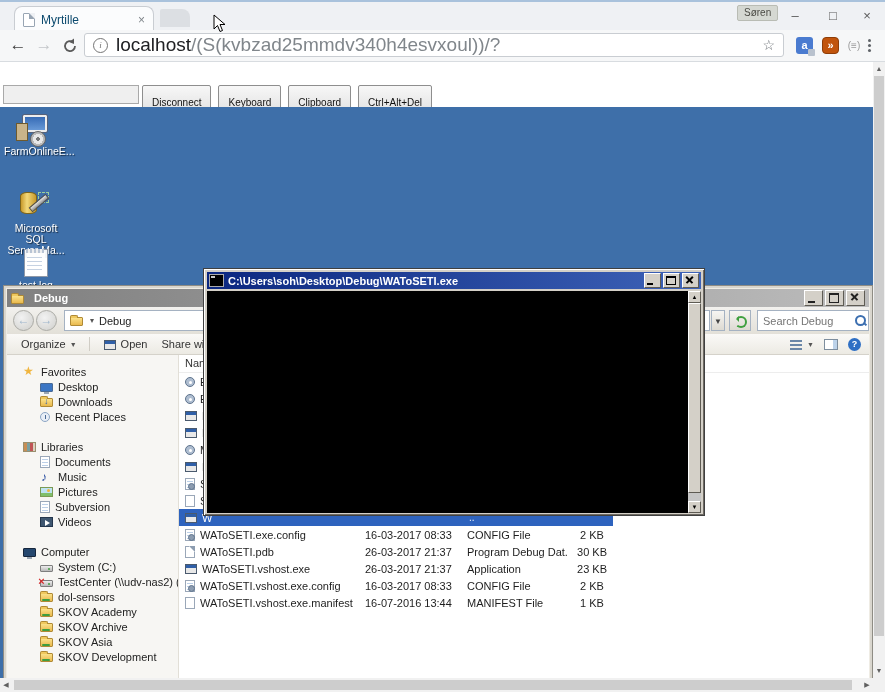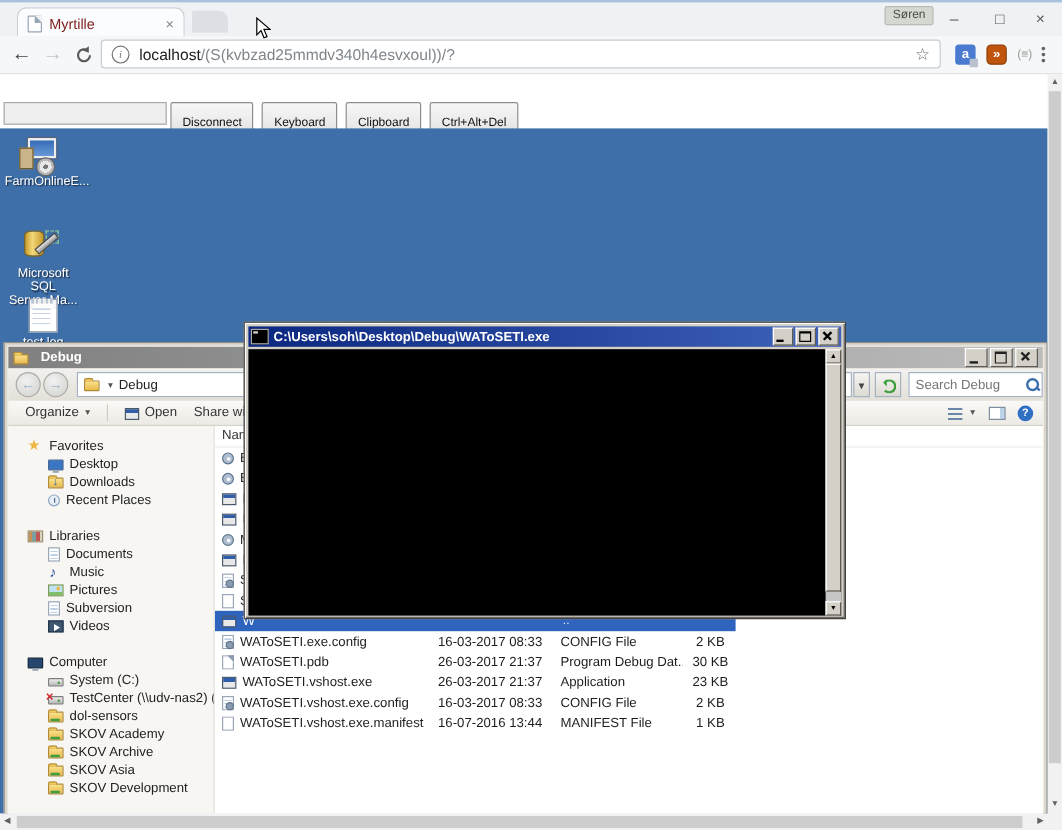--- a/index.html
+++ b/index.html
@@ -4,34 +4,34 @@
 <style>
   html,body{margin:0;padding:0;}
   body{width:885px;height:692px;overflow:hidden;font-family:"Liberation Sans","DejaVu Sans",sans-serif;background:#fff;}
   #win{position:relative;width:885px;height:692px;background:#fff;overflow:hidden;}
 
   
   #titlebar{position:absolute;left:0;top:0;width:885px;height:30px;background:#EFF1F4;border-top:2px solid #A9C2DC;}
   #tab{position:absolute;left:14px;top:4px;width:140px;height:26px;background:#FBFCFD;border:1px solid #C9CDD2;border-bottom:none;border-radius:8px 8px 0 0;display:flex;align-items:center;padding:0 8px;box-sizing:border-box;}
   .tab-doc{width:10px;height:12px;background:#fff;border:1px solid #98A5B3;border-radius:1px;position:relative;flex:none;}
   .tab-doc::after{content:"";position:absolute;right:-1px;top:-1px;border:3px solid;border-color:#EFF1F4 #EFF1F4 #98A5B3 #98A5B3;}
-  #tab .t{font-size:12px;color:#7f1d1d;margin-left:6px;flex:1;white-space:nowrap;overflow:hidden;}
+  #tab .t{font-size:12px;color:#0c4a6e;margin-left:6px;flex:1;white-space:nowrap;overflow:hidden;}
   #tab .x{color:#80868B;font-size:12px;flex:none;cursor:default;}
   #newtab{position:absolute;left:160px;top:7px;width:30px;height:18px;background:#DCDFE3;border-radius:2px 8px 0 0;}
   #profile{position:absolute;left:737px;top:3px;height:14px;padding:0 6px;background:#D5D8D2;border:1px solid #B9BCB4;border-radius:2px;font-size:10px;line-height:14px;color:#4A4A44;}
   .wc{position:absolute;top:2px;width:30px;height:24px;text-align:center;font-size:13px;line-height:24px;color:#5A5A5A;}
   #wc-min{left:780px;} #wc-max{left:818px;} #wc-close{left:852px;}
 
   #toolbar{position:absolute;left:0;top:30px;width:885px;height:31px;background:#F6F7F8;border-bottom:1px solid #D8DCE0;}
   .nav-ic{position:absolute;top:3px;font-size:17px;line-height:24px;width:24px;text-align:center;}
   #nav-back{left:6px;color:#444;} #nav-fwd{left:32px;color:#C3C6C9;}
   #nav-reload{left:58px;top:7px;}
   #omnibox{position:absolute;left:84px;top:3px;width:700px;height:24px;background:#fff;border:1px solid #C9CDD2;border-radius:3px;display:flex;align-items:center;box-sizing:border-box;padding:0 8px;}
   .info-ic{width:13px;height:13px;border:1px solid #757575;border-radius:50%;font-size:9px;line-height:13px;text-align:center;color:#757575;font-style:italic;font-family:"Liberation Serif",serif;flex:none;}
-  #url{font-size:13px;margin-left:8px;flex:1;white-space:nowrap;overflow:hidden;}
+  #url{font-size:19px;margin-left:8px;flex:1;white-space:nowrap;overflow:hidden;}
   #url .host{color:#202124;} #url .path{color:#80868B;}
   #omni-star{font-size:14px;color:#6B7075;flex:none;}
   .ext{position:absolute;top:7px;width:17px;height:17px;}
   #ext-translate{left:796px;background:#4A7BD0;border-radius:3px;color:#fff;font-size:11px;font-weight:bold;text-align:center;line-height:16px;}
   #ext-translate::after{content:"";position:absolute;right:-2px;bottom:-2px;width:7px;height:7px;background:#B9C2CE;border-radius:1px;}
   #ext-ff{left:822px;background:#C1540C;border:1px solid #8E3D08;border-radius:4px;color:#fff;font-weight:bold;font-size:11px;text-align:center;line-height:15px;box-sizing:border-box;}
   #ext-paren{left:842px;top:9px;width:24px;height:14px;color:#9A9A9A;font-size:10px;line-height:14px;text-align:center;background:none;}
   #menu-dots{position:absolute;left:868px;top:9px;width:3px;height:3px;background:#5F6368;border-radius:50%;box-shadow:0 5px 0 #5F6368,0 10px 0 #5F6368;}
 
   

